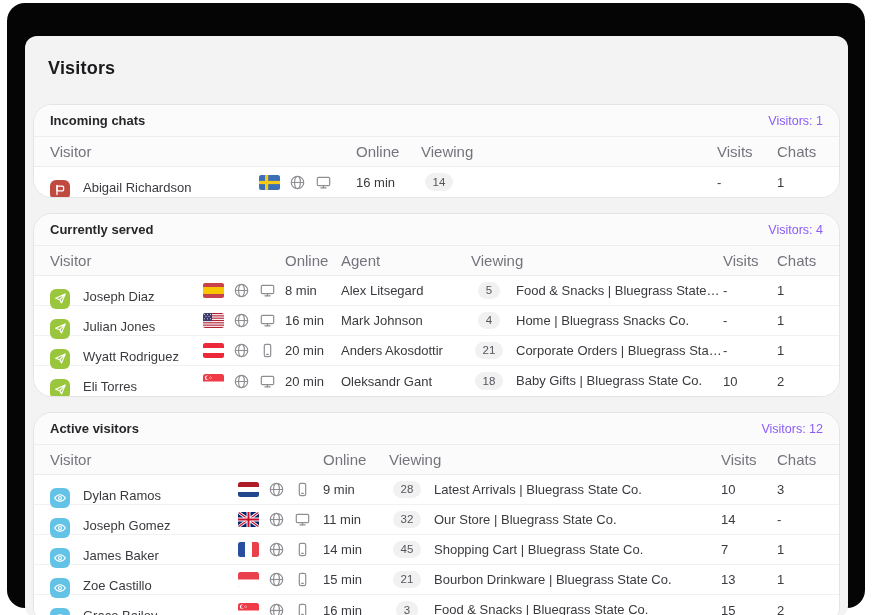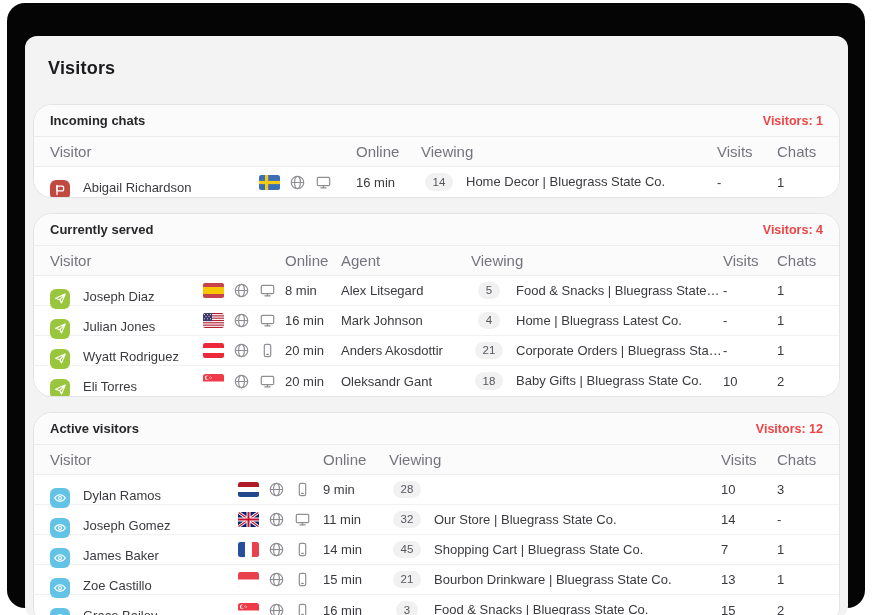--- a/index.html
+++ b/index.html
@@ -11,21 +11,21 @@
 
   .page { position:absolute; left:25px; top:36px; width:823px; height:582px;
     background:#f3f3f4; border-radius:12px; padding:22px 8px 0; overflow:hidden; }
 
   .page-title { font-size:18px; font-weight:700; color:#1b1b1d; margin:0 0 25px 15px; letter-spacing:.2px; }
 
   .card { background:#ffffff; border:1px solid #e4e4e7; border-radius:19px; overflow:hidden; margin-bottom:15px; }
   .card-head { display:flex; justify-content:space-between; align-items:center; height:32px;
     padding:0 16px; background:#fbfbfc; border-bottom:1px solid #ededf0; }
   .card-title { font-size:13px; font-weight:700; color:#27272a; }
-  .card-visitors { font-size:12.5px; color:#ef4444;font-weight:bold; }
+  .card-visitors { font-size:12.5px; color:#8b5cf6; }
 
   .grid { display:grid; align-items:center; padding:0 16px; }
   .thead { height:30px; background:#fbfbfc; border-bottom:1px solid #ededf0;
     color:#74747c; font-size:15px; }
   .th-visitor { grid-column:1 / 3; }
 
   .row { height:30px; background:#ffffff; border-bottom:1px solid #f1f1f3;
     font-size:13px; color:#3a3a3f; }
   .row:last-child { border-bottom:none; }
 
@@ -102,21 +102,20 @@
                   <path d="M8.5 11.7v1.9M5.9 13.8h5.2"></path>
                 </svg>
               </span>
     </div>
     <div class="cell-online">16 min</div>
 
     <div class="cell-viewing">
       <span class="badge-wrap">
                 <span class="badge">14</span>
               </span>
-      <span class="viewing-text">Home Decor | Bluegrass State Co.</span>
     </div>
     <div class="cell-visits">-</div>
     <div class="cell-chats">1</div>
   </div>
 </div>
   </section>
 
   <section class="card sec-served">
     <div class="card-head">
       <span class="card-title">Currently served</span>
@@ -220,21 +219,21 @@
                   <path d="M8.5 11.7v1.9M5.9 13.8h5.2"></path>
                 </svg>
               </span>
     </div>
     <div class="cell-online">16 min</div>
     <div class="cell-agent">Mark Johnson</div>
     <div class="cell-viewing">
       <span class="badge-wrap">
                 <span class="badge">4</span>
               </span>
-      <span class="viewing-text">Home | Bluegrass Latest Co.</span>
+      <span class="viewing-text">Home | Bluegrass Snacks Co.</span>
     </div>
     <div class="cell-visits">-</div>
     <div class="cell-chats">1</div>
   </div>
 
   <div class="row grid">
     <div class="cell-visitor">
       <span class="sicon" style="background: rgb(153, 198, 60);">
                 <svg width="13" height="13" viewBox="0 0 13 13" fill="none" stroke="#fff" stroke-width="1.15" stroke-linejoin="round">
                   <path d="M1.6 6.3 11.2 2 7.5 11 5.8 7.7 1.6 6.3z"></path>
@@ -373,20 +372,21 @@
                   <path d="M7.7 12.4h1.6"></path>
                 </svg>
               </span>
     </div>
     <div class="cell-online">9 min</div>
 
     <div class="cell-viewing">
       <span class="badge-wrap">
                 <span class="badge">28</span>
               </span>
+      <span class="viewing-text">Latest Arrivals | Bluegrass State Co.</span>
     </div>
     <div class="cell-visits">10</div>
     <div class="cell-chats">3</div>
   </div>
 
   <div class="row grid">
     <div class="cell-visitor">
       <span class="sicon" style="background: rgb(99, 195, 230);">
                 <svg width="14" height="14" viewBox="0 0 14 14" fill="none" stroke="#fff" stroke-width="1.15">
                   <path d="M1.6 7s2.2-3.3 5.4-3.3S12.4 7 12.4 7s-2.2 3.3-5.4 3.3S1.6 7 1.6 7z"></path>

